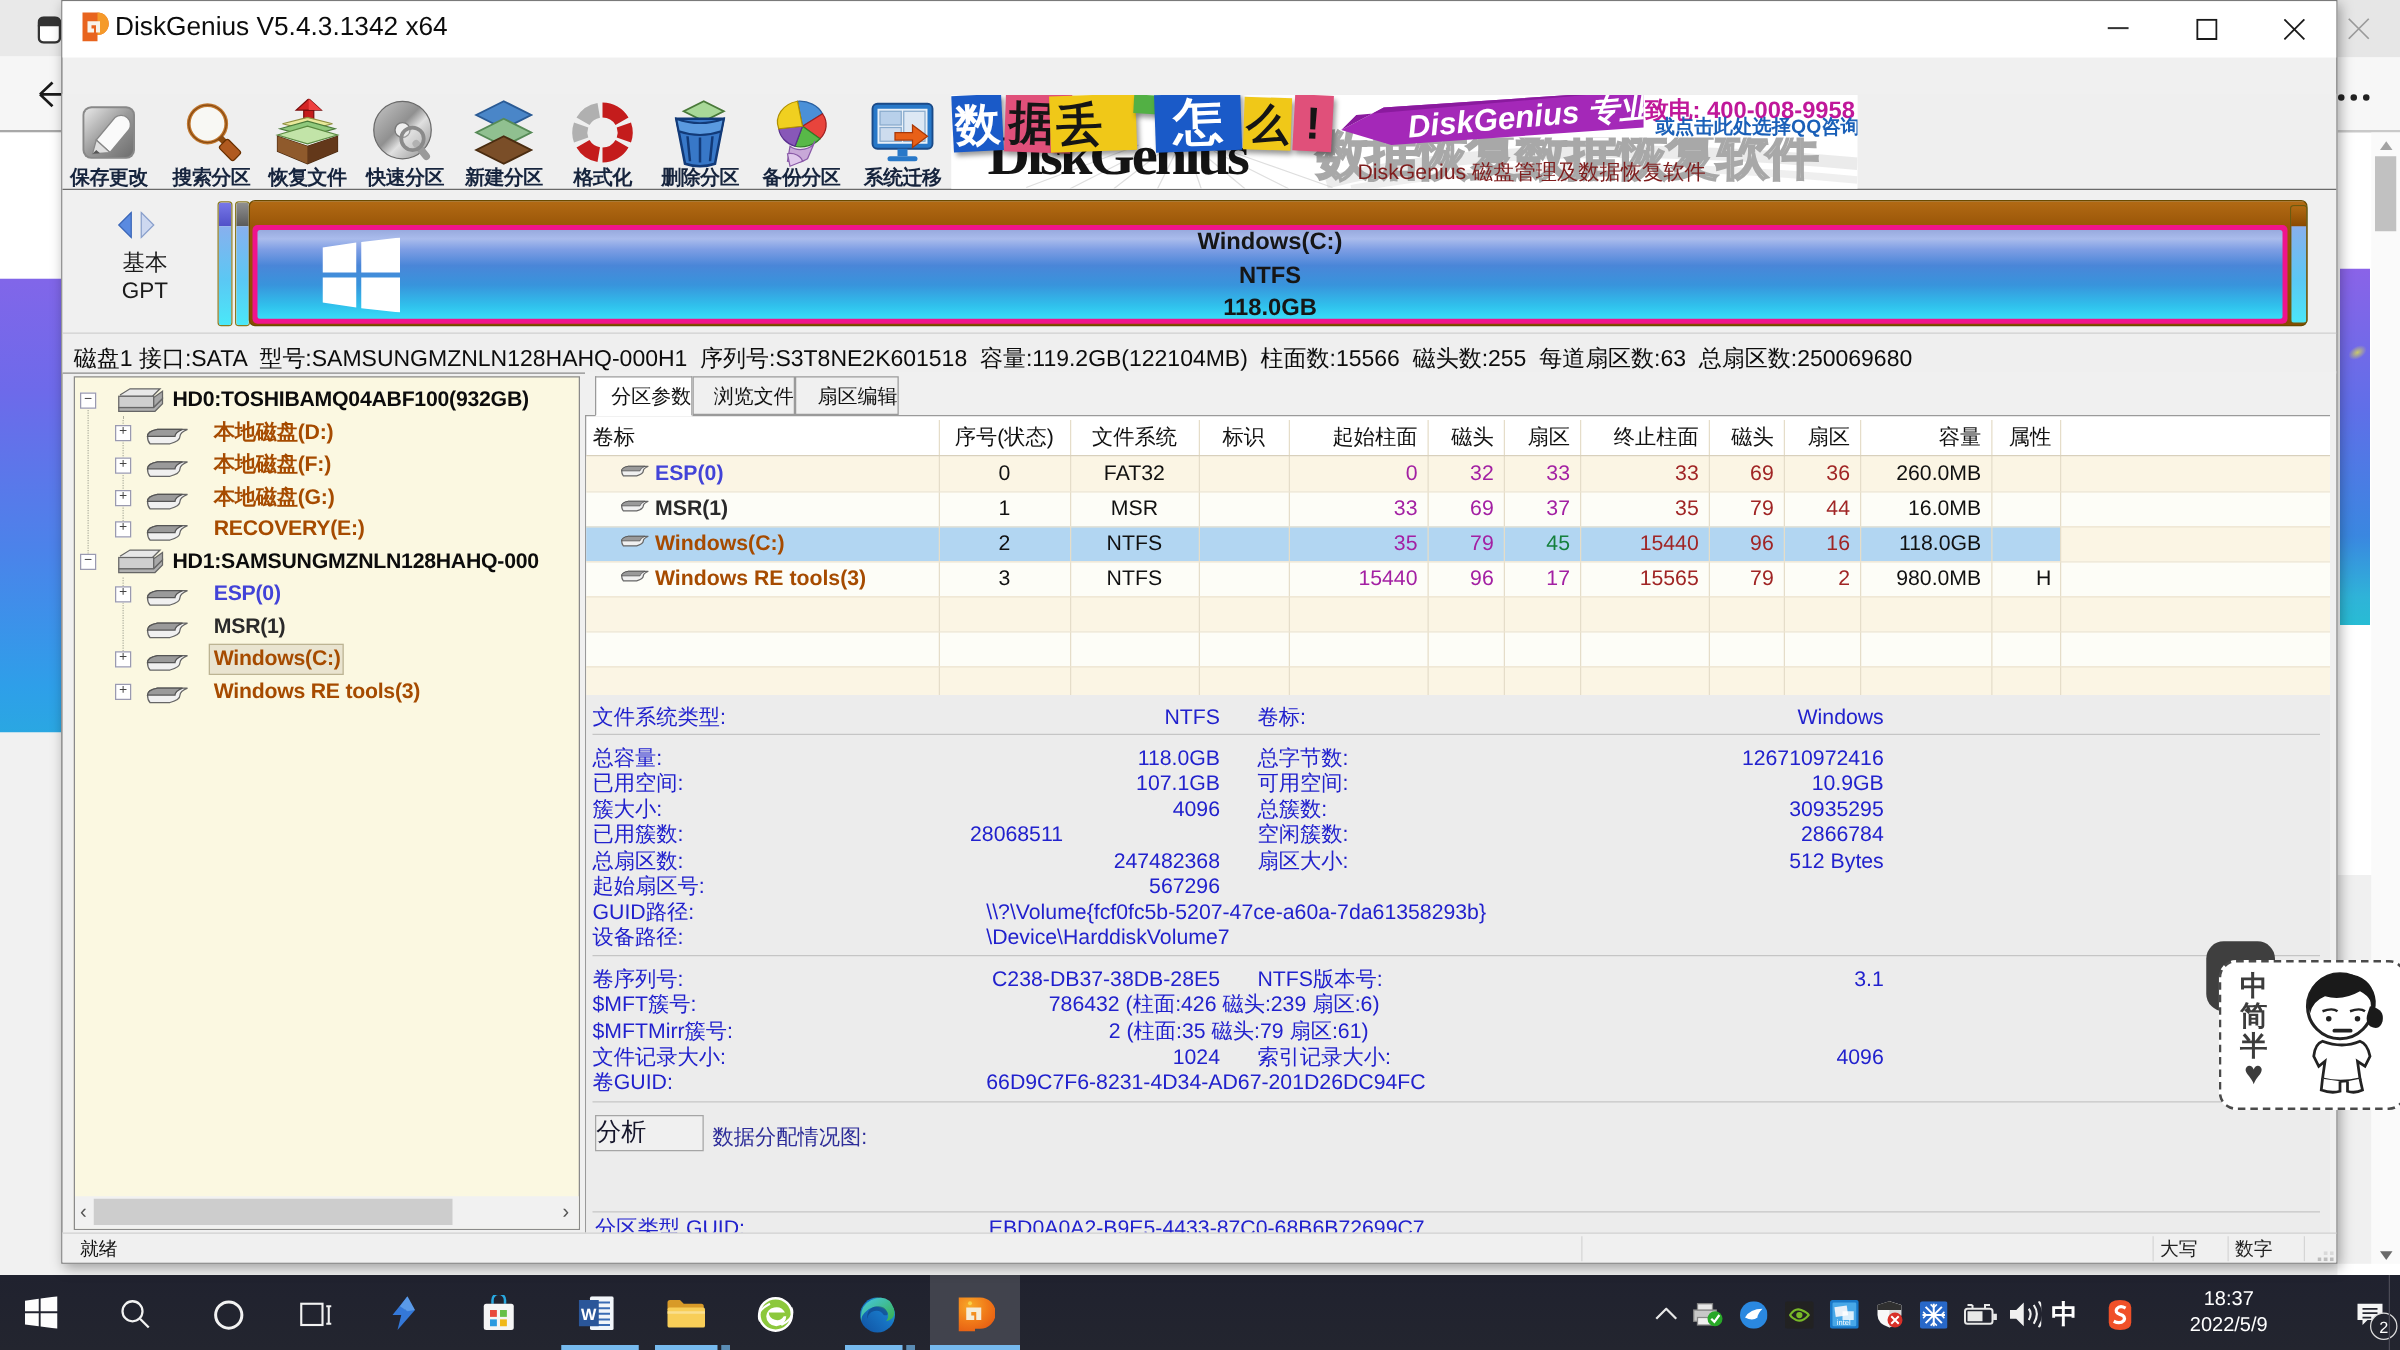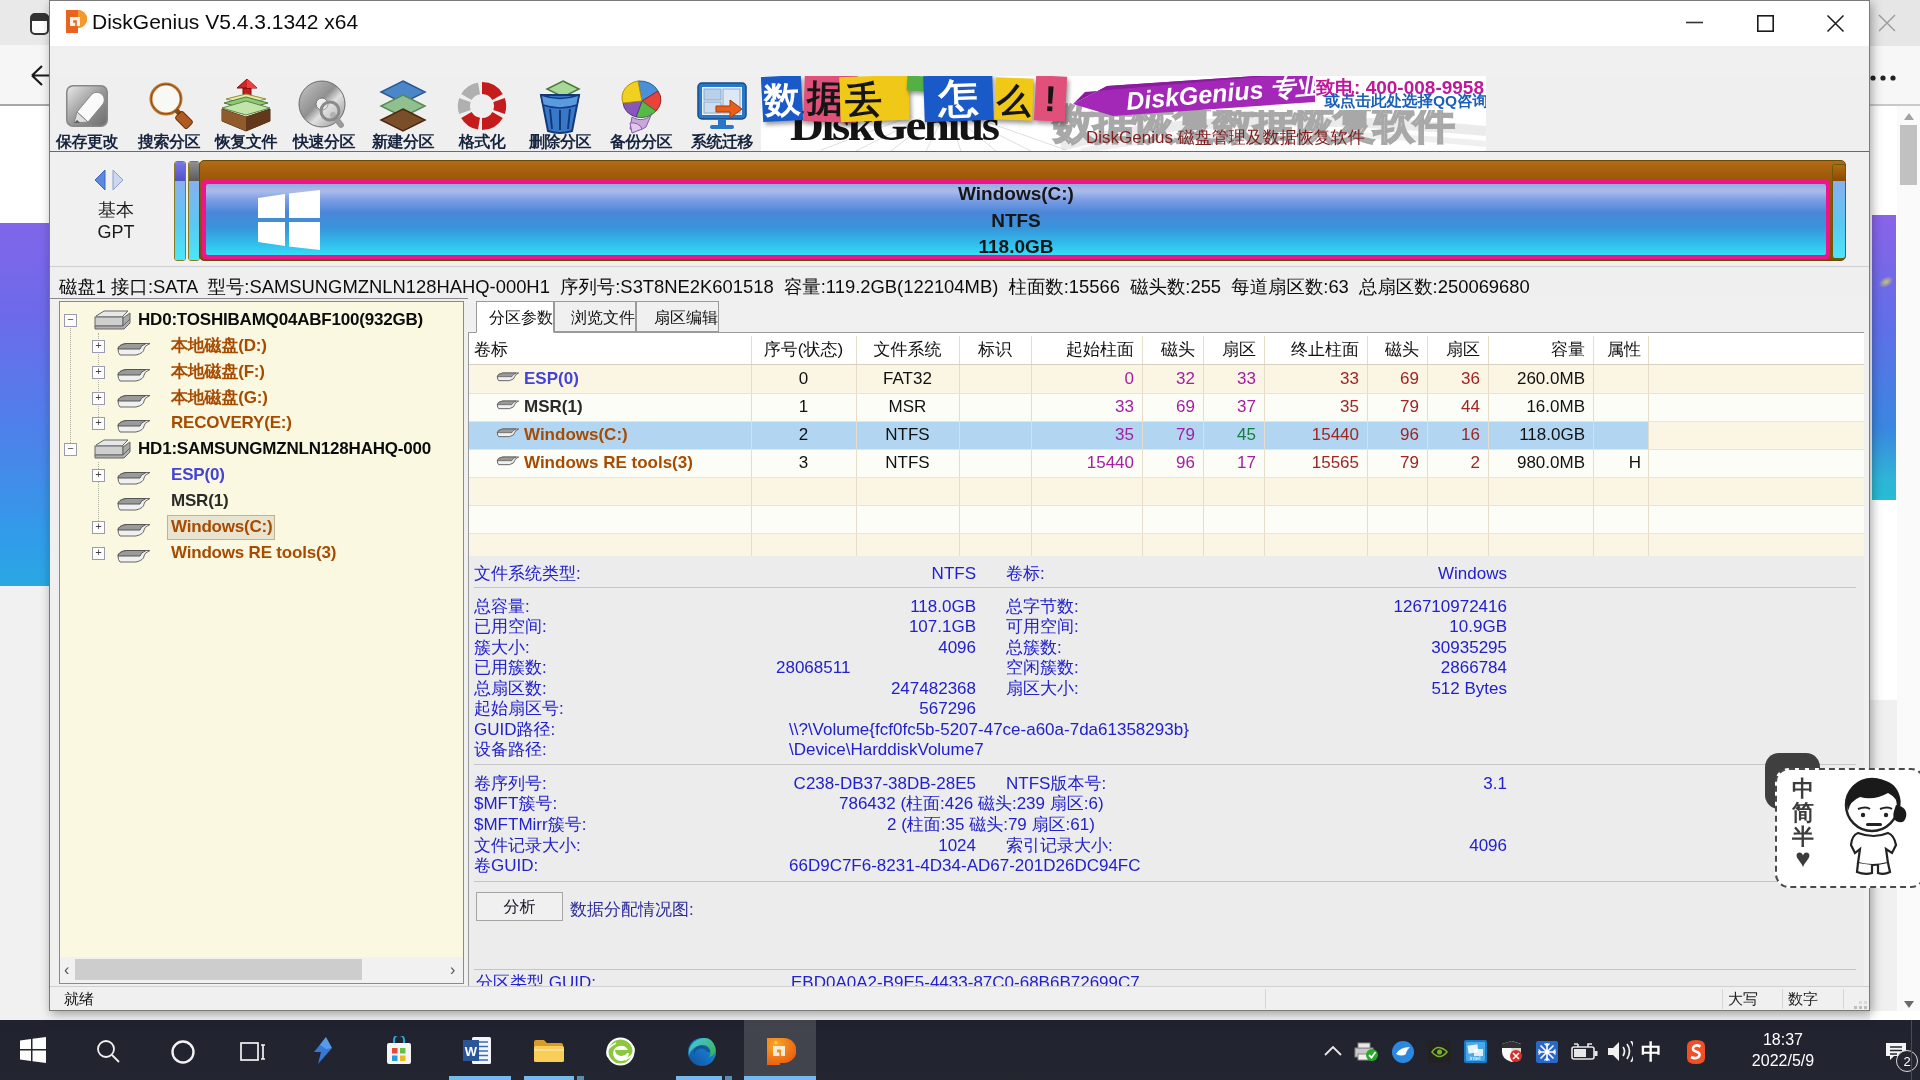--- a/index.html
+++ b/index.html
@@ -678,21 +678,21 @@
       <div class="dl" style="left:371px;top:497px">786432 (柱面:426 磁头:239 扇区:6)</div>
     <div class="dl" style="left:6px;top:518px">$MFTMirr簇号:</div>
       <div class="dl" style="left:419px;top:518px">2 (柱面:35 磁头:79 扇区:61)</div>
     <div class="dl" style="left:6px;top:539px">文件记录大小:</div>
       <div class="dl" style="left:308px;top:539px;width:200px;text-align:right">1024</div>
     <div class="dl" style="left:538px;top:539px">索引记录大小:</div>
       <div class="dl" style="left:839px;top:539px;width:200px;text-align:right">4096</div>
     <div class="dl" style="left:6px;top:559px">卷GUID:</div>
       <div class="dl" style="left:321px;top:559px">66D9C7F6-8231-4D34-AD67-201D26DC94FC</div>
     <div class="dsep" style="top:584px"></div>
-    <div class="abs" style="left:8px;top:595px;width:87px;height:29px;background:#f0f0f0;border:1px solid #a5a5a5;font-size:16px;color:#15152a;text-align:center;line-height:27px">分析</div>
+    <div class="abs" style="left:8px;top:595px;width:87px;height:29px;background:#f0f0f0;border:1px solid #a5a5a5;font-size:20px;color:#15152a;text-align:left;line-height:27px">分析</div>
     <div class="abs" style="left:102px;top:601px;font-size:17px;color:#2d2d99">数据分配情况图:</div>
     <div class="dsep" style="top:672px"></div>
     <div class="dl" style="left:8px;top:676px">分区类型 GUID:</div>
       <div class="dl" style="left:323px;top:676px">EBD0A0A2-B9E5-4433-87C0-68B6B72699C7</div>
   </div>
 
   <div class="abs" id="statusbar" style="left:0;top:985px;width:1819px;height:24px;background:#f0f0f0;border-top:1px solid #cfcfcf;font-size:15px;color:#111">
     <span class="abs" style="left:14px;top:3px">就绪</span>
     <div class="abs" style="left:1215px;top:2px;width:1px;height:20px;background:#d5d5d5"></div>
     <div class="abs" style="left:1672px;top:2px;width:1px;height:20px;background:#d5d5d5"></div>

